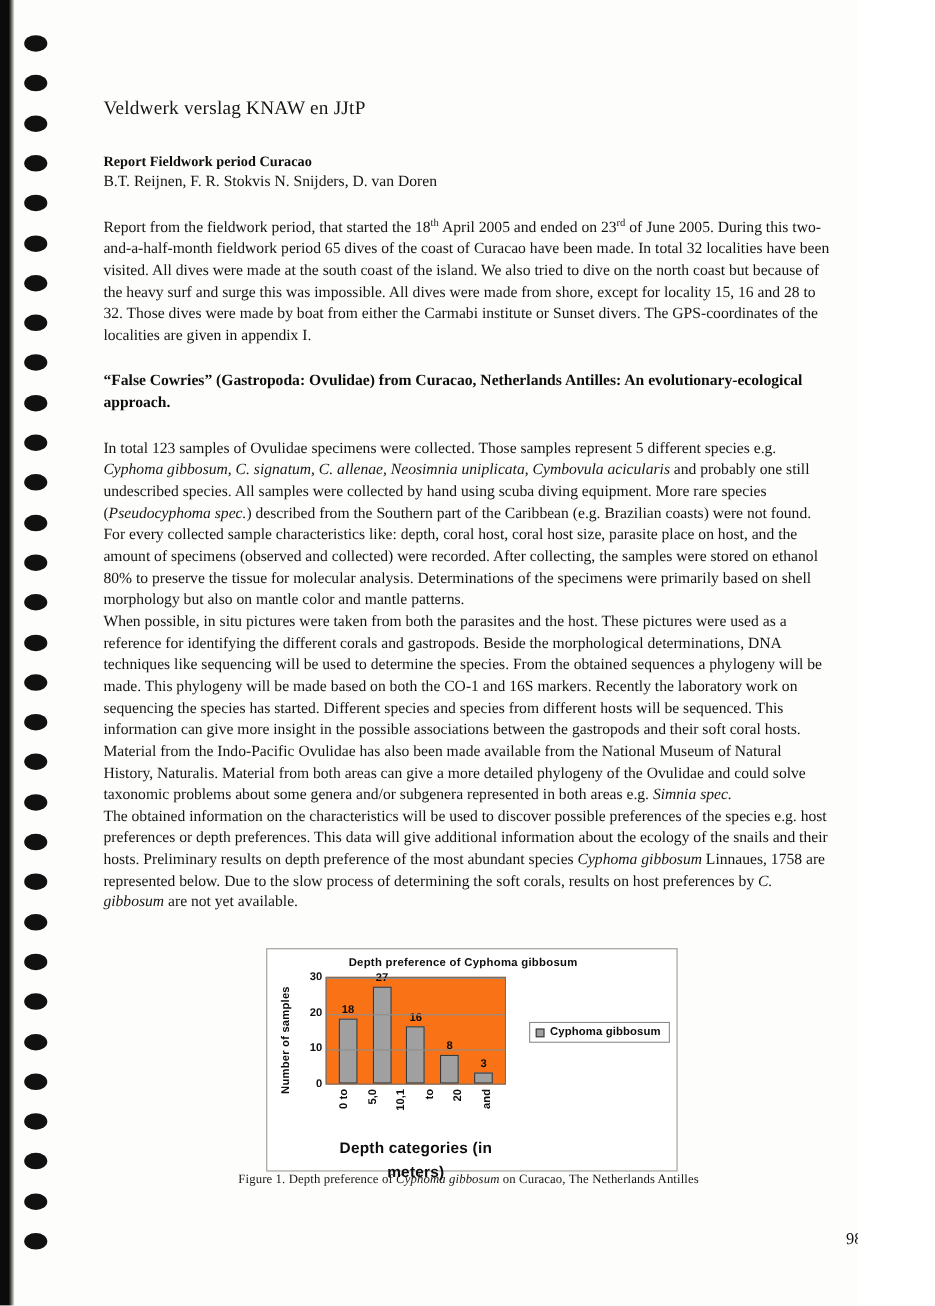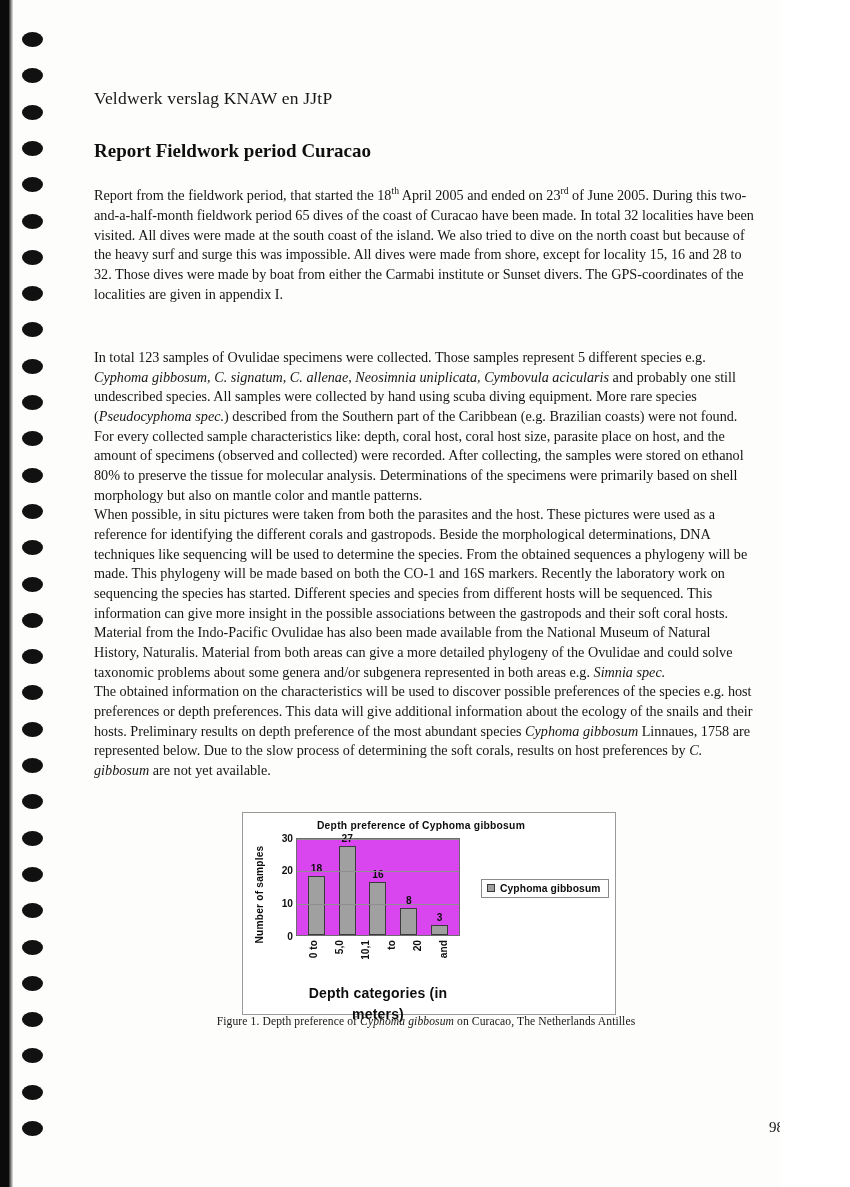--- a/index.html
+++ b/index.html
@@ -61,21 +61,21 @@
     width: 664px;
   }
   .doc-title {
     font-size: 17.5px;
     letter-spacing: 0.2px;
     color: #161616;
     margin: 0 0 29px 0;
     font-weight: normal;
   }
   .section-head {
-    font-size: 19px;
+    font-size: 13px;
     font-weight: bold;
     color: #0f0f0f;
     margin: 0;
     line-height: 1.38;
   }
   .plain-line {
     font-size: 14.2px;
     color: #141414;
     margin: 0;
     line-height: 1.38;
@@ -164,21 +164,21 @@
     font-size: 10.2px;
     font-weight: bold;
     color: #111;
   }
   .plot {
     position: absolute;
     left: 53px;
     top: 25px;
     width: 164px;
     height: 98px;
-    background: #d946ef;
+    background: #f97316;
     border: 1px solid #6d6d6d;
     box-sizing: border-box;
   }
   .gridline {
     position: absolute;
     left: 0; right: 0;
     height: 1px;
     background: #8e8e8e;
   }
   .bars {
@@ -335,27 +335,29 @@
       <div class="punch-hole" style="top: 1084.7px;"></div>
       <div class="punch-hole" style="top: 1121px;"></div>
     </div>
 
   <div class="sheet">
     <div class="content">
 
       <h1 class="doc-title">Veldwerk verslag KNAW en JJtP</h1>
 
       <div class="section-head">Report Fieldwork period Curacao</div>
+      <div class="plain-line">B.T. Reijnen, F. R. Stokvis N. Snijders,  D. van Doren</div>
 
       <div class="gap-a"></div>
 
       <p class="para"><span>Report from the fieldwork period, that started the 18</span><sup>th</sup><span> April 2005 and ended on 23</span><sup>rd</sup><span> of June 2005. During this two-and-a-half-month fieldwork period 65 dives of the coast of Curacao have been made. In total 32 localities have been visited.  All dives were made at the south coast of the island. We also tried to dive on the north coast but because of the heavy surf and surge this was impossible. All dives were made from shore, except for locality 15, 16 and 28 to 32. Those dives were made by boat from either the Carmabi institute or Sunset divers. The GPS-coordinates of the localities are given in appendix I.</span></p>
 
       <div class="gap-b"></div>
 
+      <div class="heading-block">“False Cowries” (Gastropoda: Ovulidae) from Curacao, Netherlands Antilles: An evolutionary-ecological approach.</div>
 
       <div class="gap-c"></div>
 
       <p class="para"><span>In total 123 samples of Ovulidae specimens were collected. Those samples represent 5 different species e.g. </span><i>Cyphoma gibbosum, C. signatum, C. allenae, Neosimnia uniplicata, Cymbovula acicularis</i><span> and probably one still undescribed species. All samples were collected by hand using scuba diving equipment. More rare species (</span><i>Pseudocyphoma spec.</i><span>) described from the Southern part of the Caribbean (e.g. Brazilian coasts) were not found. For every collected sample characteristics like: depth, coral host, coral host size, parasite place on host, and the amount of specimens (observed and collected) were recorded. After collecting, the samples were stored on ethanol 80% to preserve the tissue for molecular analysis. Determinations of the specimens were primarily based on shell morphology but also on mantle color and mantle patterns.</span></p>
 
       <p class="para"><span>When possible, in situ pictures were taken from both the parasites and the host. These pictures were used as a reference for identifying the different corals and gastropods. Beside the morphological determinations, DNA techniques like sequencing will be used to determine the species. From the obtained sequences a phylogeny will be made. This phylogeny will be made based on both the CO-1 and 16S markers. Recently the laboratory work on sequencing the species has started. Different species and species from different hosts will be sequenced. This information can give more insight in the possible associations between the gastropods and their soft coral hosts. Material from the Indo-Pacific Ovulidae has also been made available from the National Museum of Natural History, Naturalis. Material from both areas can give a more detailed phylogeny of the Ovulidae and could solve taxonomic problems about some genera and/or subgenera represented in both areas e.g. </span><i>Simnia spec.</i><span></span></p>
 
       <p class="para"><span>The obtained information on the characteristics will be used to discover possible preferences of the species e.g. host preferences or depth preferences. This data will give additional information about the ecology of the snails and their hosts. Preliminary results on depth preference of the most abundant species </span><i>Cyphoma gibbosum</i><span> Linnaues, 1758 are represented below.  Due to the slow process of determining the soft corals, results on host preferences by </span><i>C. gibbosum</i><span> are not yet available.</span></p>
 
       <div class="figure-wrap">

